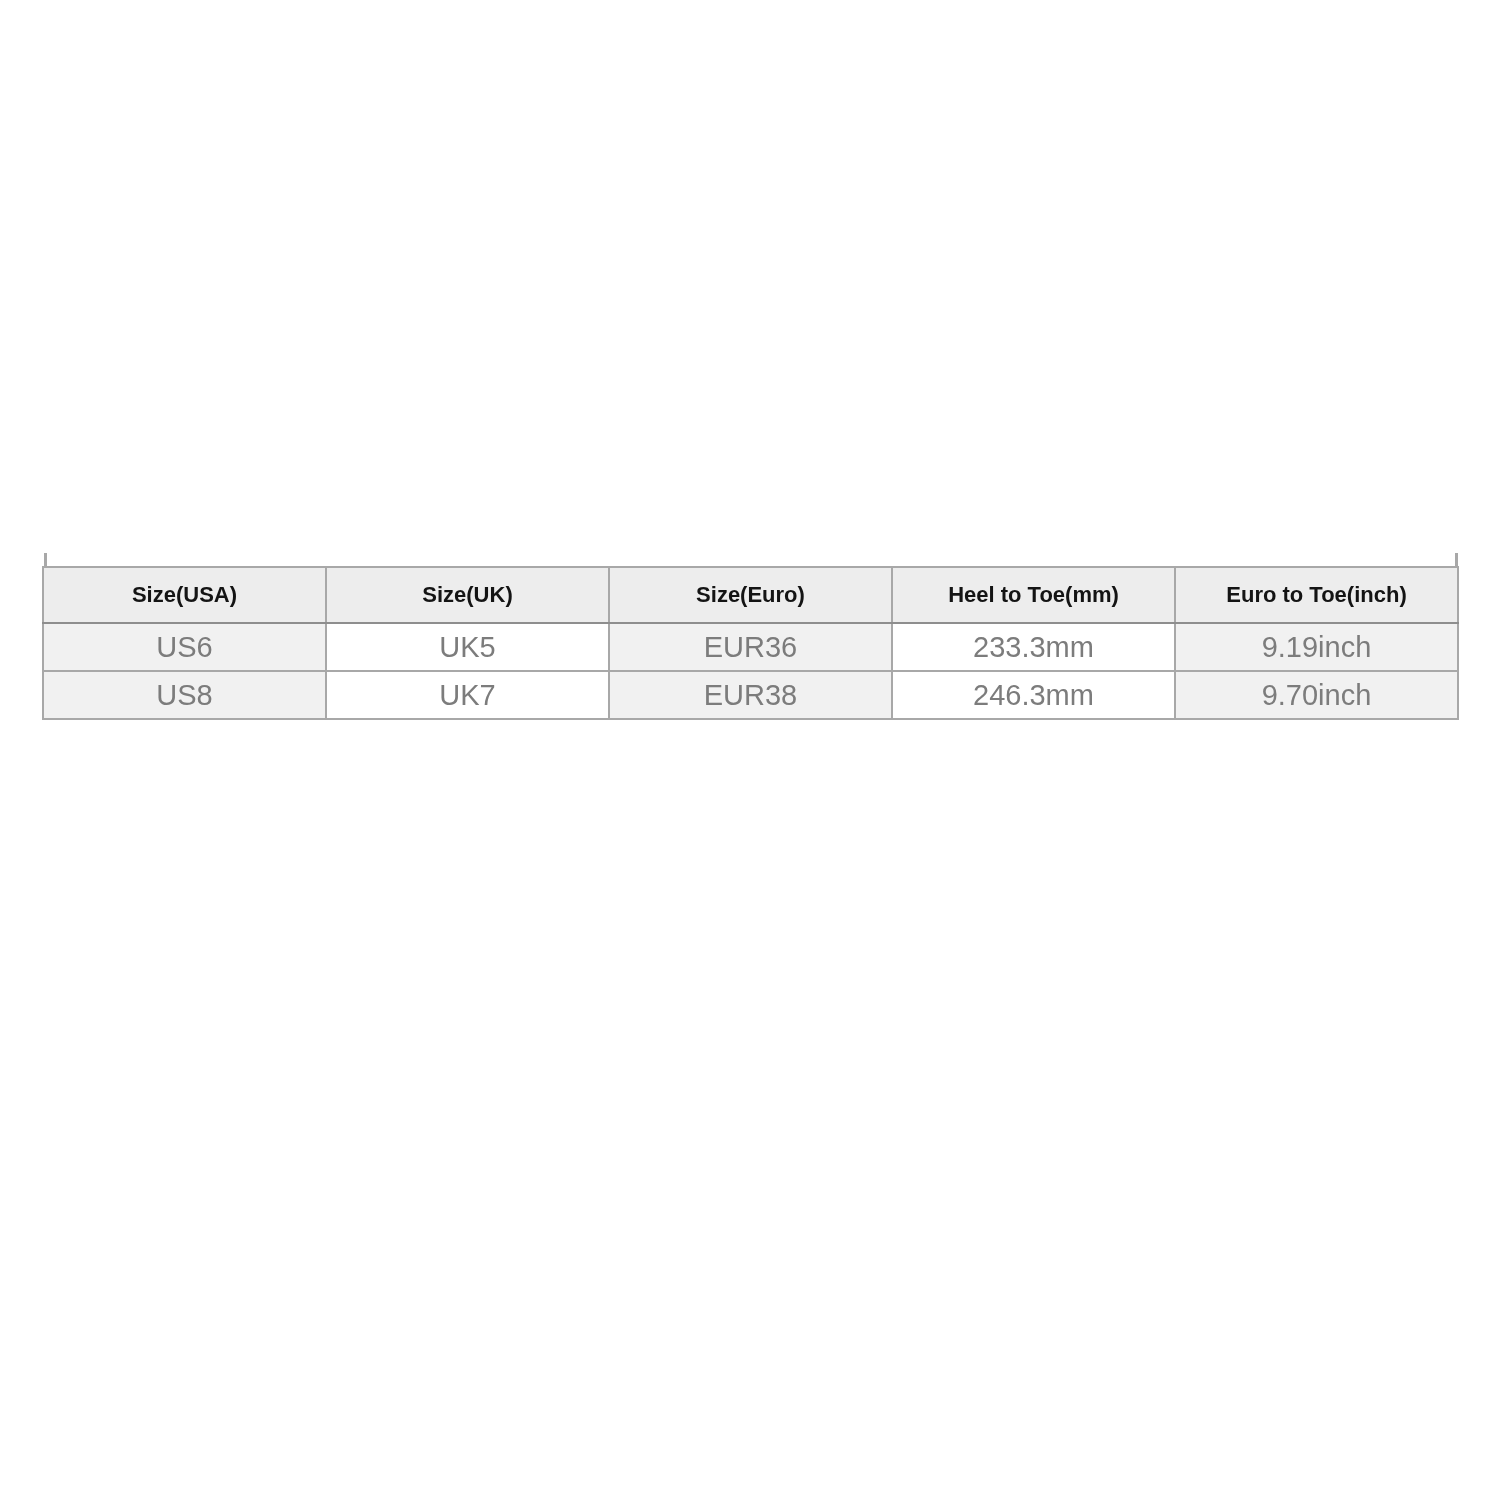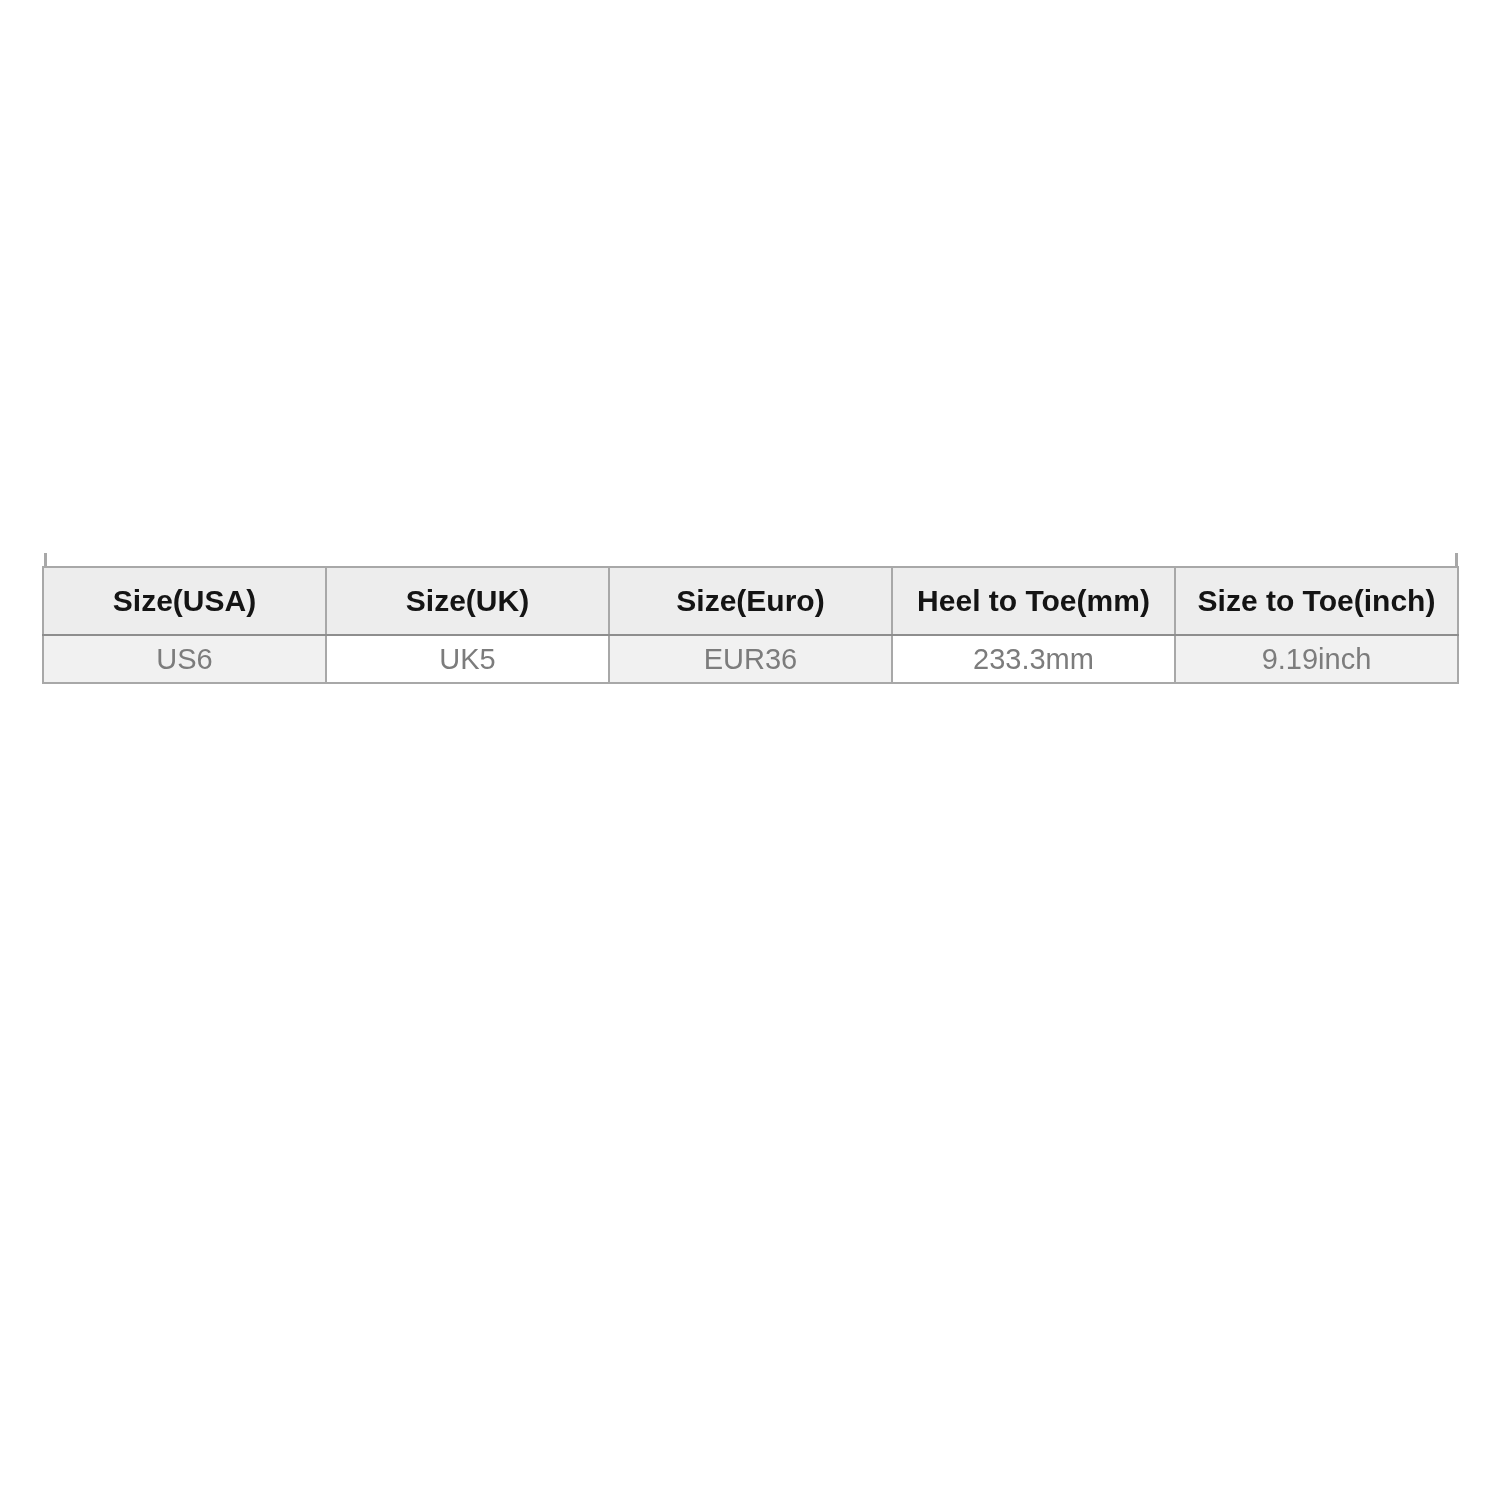--- a/index.html
+++ b/index.html
@@ -42,24 +42,24 @@
   table.size-chart th,
   table.size-chart td {
     border: 2px solid var(--border-color, #a8a8a8);
     text-align: center;
     vertical-align: middle;
     overflow: hidden;
     white-space: nowrap;
   }
 
   table.size-chart thead th {
-    height: 68px;
+    height: 56px;
     background: var(--header-bg, #ededed);
     color: var(--header-text, #141414);
-    font-size: 30px;
+    font-size: 22px;
     font-weight: bold;
     border-bottom: 2px solid var(--border-dark, #8e8e8e);
   }
 
   table.size-chart tbody td {
     height: 48px;
     font-size: 29px;
     font-weight: normal;
     color: var(--cell-text, #7c7c7c);
     background: var(--cell-white-bg, #ffffff);
@@ -77,27 +77,34 @@
   <div class="corner-tick left"></div>
   <div class="corner-tick right"></div>
 
   <table class="size-chart">
     <thead>
       <tr>
           <th>Size(USA)</th>
           <th>Size(UK)</th>
           <th>Size(Euro)</th>
           <th>Heel to Toe(mm)</th>
-          <th>Size to Toe(inch)</th>
+          <th>Euro to Toe(inch)</th>
         </tr>
     </thead>
     <tbody>
         <tr>
           <td class="shaded">US6</td>
           <td>UK5</td>
           <td class="shaded">EUR36</td>
           <td>233.3mm</td>
           <td class="shaded">9.19inch</td>
         </tr>
+        <tr>
+          <td class="shaded">US8</td>
+          <td>UK7</td>
+          <td class="shaded">EUR38</td>
+          <td>246.3mm</td>
+          <td class="shaded">9.70inch</td>
+        </tr>
       </tbody>
   </table>
 
 </div>
 
 </body></html>

